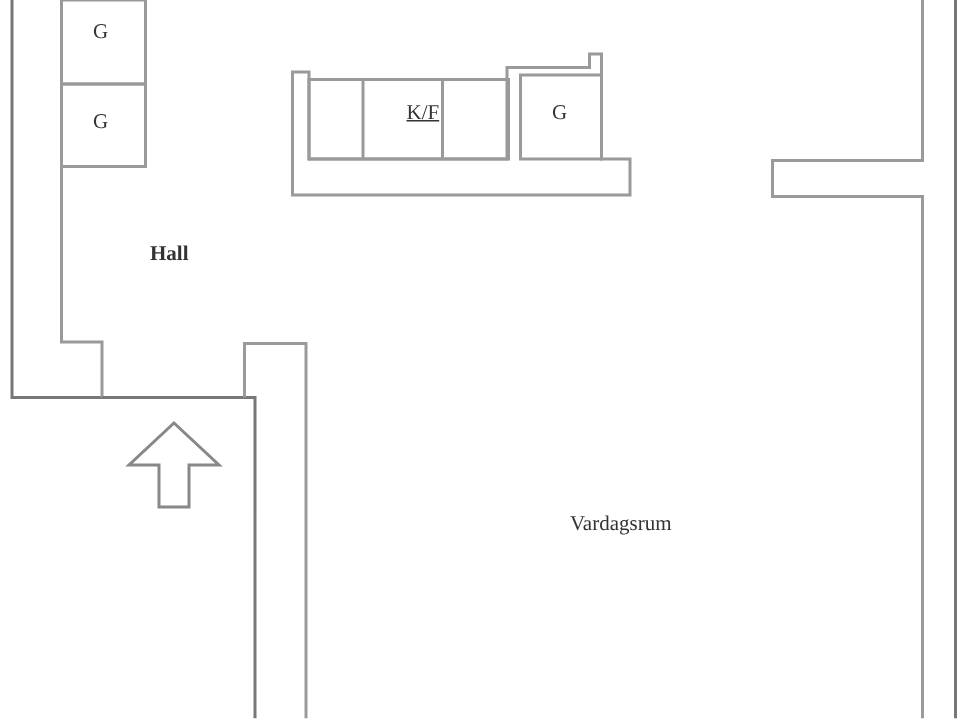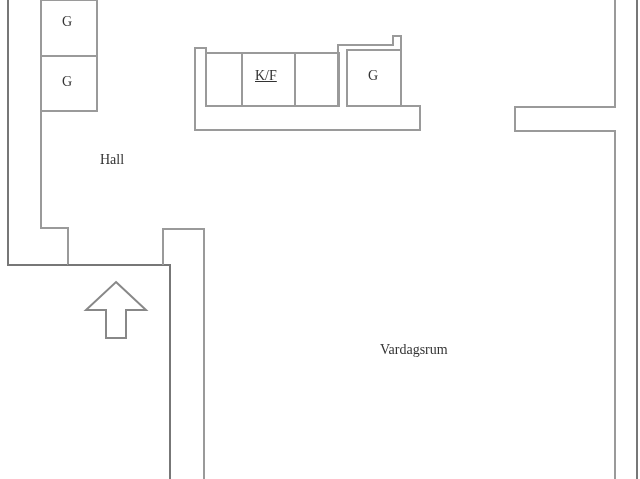--- a/index.html
+++ b/index.html
@@ -31,16 +31,16 @@
 
     <rect x="41" y="0" width="56" height="56"></rect>
     <rect x="41" y="56" width="56" height="55"></rect>
   </g>
 
   <path d="M116 282 L146 310 L126 310 L126 338 L106 338 L106 310 L86 310 Z" fill="#ffffff" stroke="#888888" stroke-width="2"></path>
 </svg>
 
 <div class="label" style="left:62px; top:14px;">G</div>
 <div class="label" style="left:62px; top:74px;">G</div>
-<div class="label" style="left:255px; top:68px;text-decoration:underline;">K/F</div>
+<div class="label" style="left:271px; top:68px;text-decoration:underline;">K/F</div>
 <div class="label" style="left:368px; top:68px;">G</div>
-<div class="label" style="left:100px; top:152px;">Hall</div>
+<div class="label" style="left:100px; top:162px;font-weight:bold;">Hall</div>
 <div class="label" style="left:380px; top:342px;">Vardagsrum</div>
 
 </body></html>

